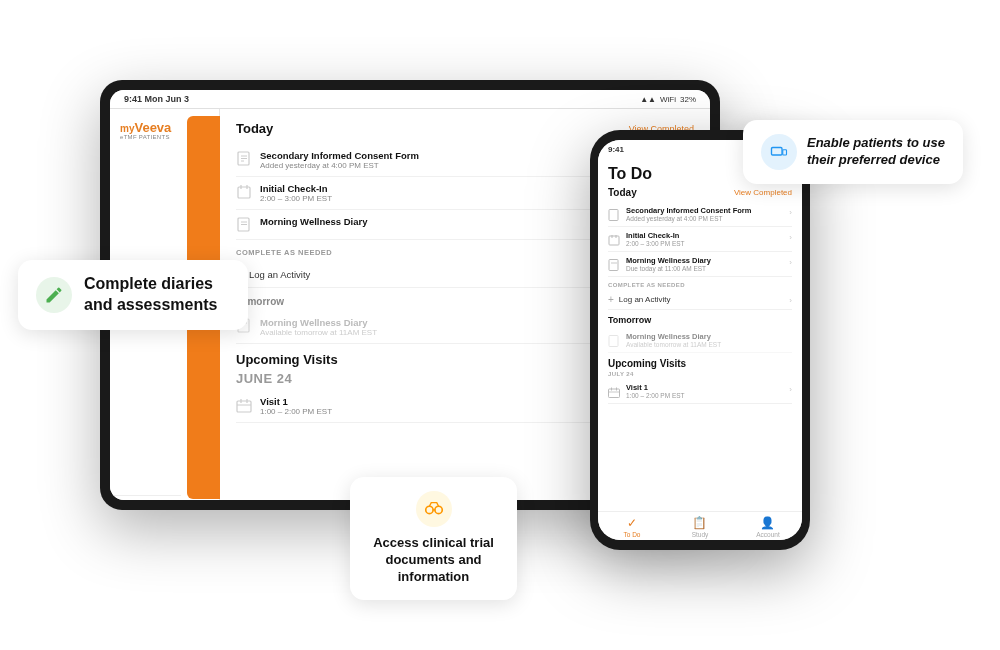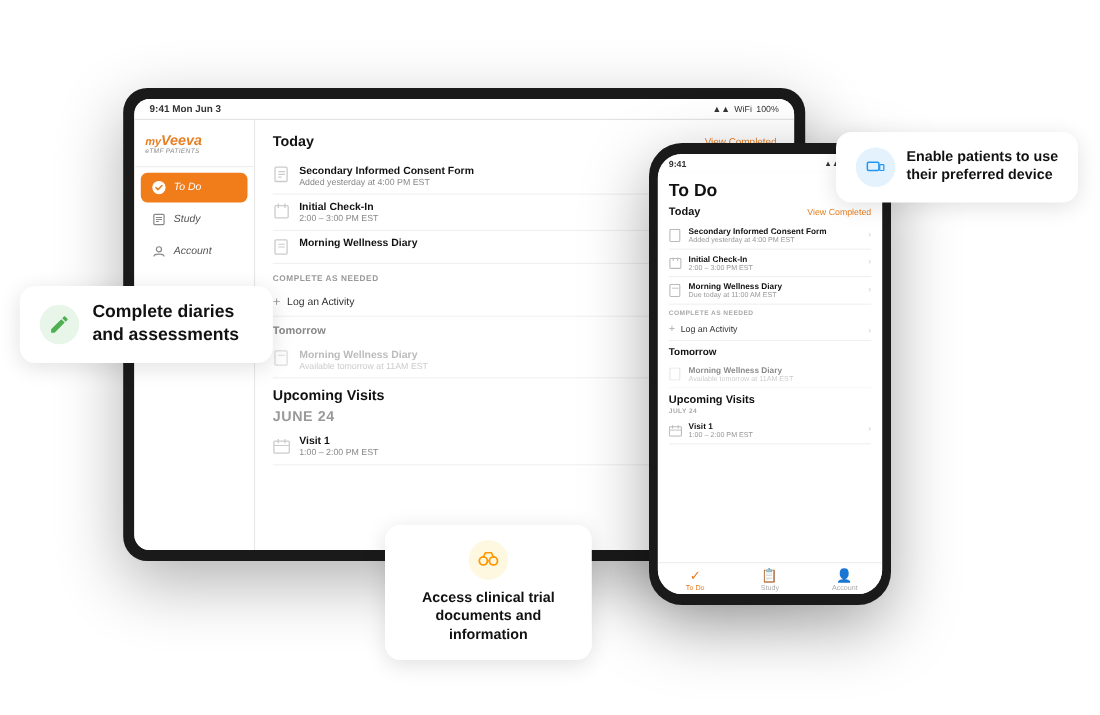--- a/index.html
+++ b/index.html
@@ -9,21 +9,21 @@
       background: #ffffff;
       font-family: -apple-system, BlinkMacSystemFont, 'Segoe UI', sans-serif;
       overflow: hidden;
       position: relative;
     }
 
     
     .tablet-device {
       position: absolute;
       top: 80px;
-      left: 112px;
+      left: 100px;
       width: 620px;
       height: 430px;
       background: #1a1a1a;
       border-radius: 22px;
       box-shadow: 0 20px 60px rgba(0,0,0,0.3);
       padding: 10px;
     }
     .tablet-screen {
       width: 100%;
       height: 100%;
@@ -51,23 +51,22 @@
       flex: 1;
       overflow: hidden;
     }
 
     
     .tablet-sidebar {
       width: 110px;
       background: #fff;
       border-right: 1px solid #e5e5e5;
       display: flex;
-      flex-direction: column;
+      flex-direction: row;
       padding-top: 6px;
-      font-style: italic;
     }
     .tablet-logo {
       padding: 6px 10px 10px;
       border-bottom: 1px solid #eee;
       margin-bottom: 4px;
     }
     .logo-text {
       font-size: 13px;
       font-weight: 700;
       color: #e67e22;
@@ -308,33 +307,34 @@
       align-items: center;
       justify-content: center;
       flex-shrink: 0;
       font-size: 18px;
     }
     .callout-complete .callout-icon-circle { background: #e8f5e9; color: #4caf50; }
     .callout-text { font-size: 16px; font-weight: 700; color: #111; line-height: 1.3; }
 
     .callout-device {
       top: 120px;
-      right: 20px;
+      right: 37px;
       width: 220px;
       display: flex;
-      align-items: flex-start;
+      align-items: center;
       gap: 10px;
+      font-style: italic;
     }
     .callout-device .callout-icon-circle { background: #e3f2fd; color: #2196f3; font-size: 16px; }
     .callout-text-device { font-size: 13px; font-weight: 700; color: #111; line-height: 1.3; }
 
     .callout-access {
       bottom: 50px;
       left: 350px;
-      width: 188px;
+      width: 167px;
       display: flex;
       align-items: center;
       gap: 10px;
     }
     .callout-access .callout-icon-circle { background: #fff8e1; color: #ff9800; }
     .callout-access-text { font-size: 13px; font-weight: 700; color: #111; line-height: 1.3; text-align: center; }
 
     
     .icon-svg { width: 100%; height: 100%; }
   </style>
@@ -342,21 +342,21 @@
 <body>
 
 <div class="tablet-device">
   <div class="tablet-screen">
 
     <div class="tablet-status-bar">
       <span class="time">9:41  Mon Jun 3</span>
       <div class="tablet-status-icons">
         <span>▲▲</span>
         <span>WiFi</span>
-        <span>100%</span>
+        <span>32%</span>
       </div>
     </div>
 
     <div class="tablet-app">
 
       <div class="tablet-sidebar">
         <div class="tablet-logo">
           <div class="logo-text">
             <span class="my">my</span><span>Veeva</span>
           </div>

